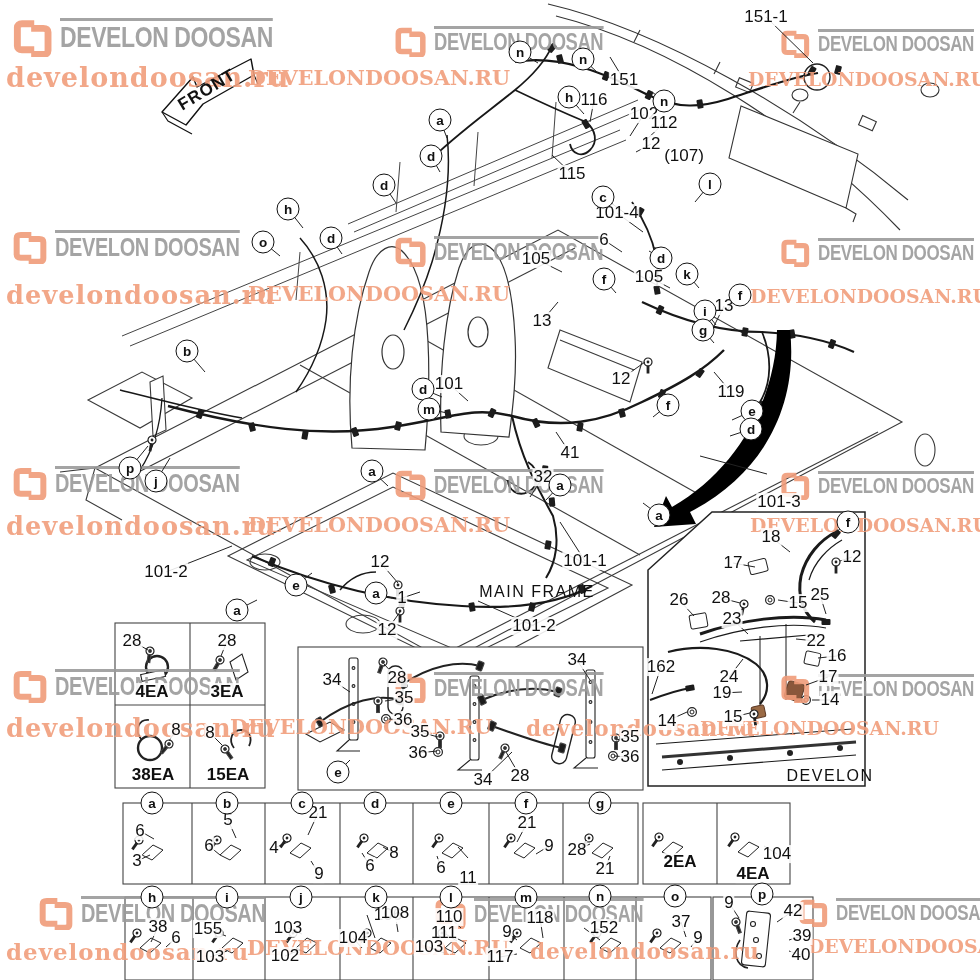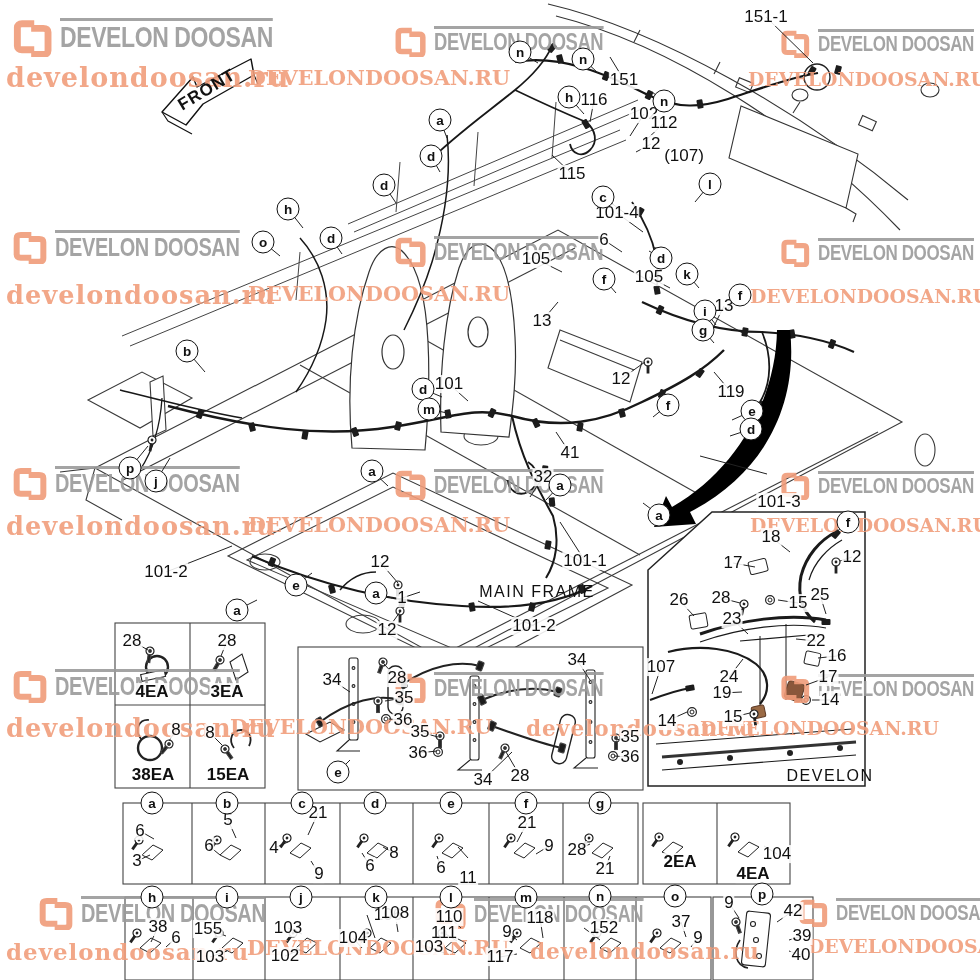--- a/index.html
+++ b/index.html
@@ -618,21 +618,21 @@
       <div class="co co-num" style="left: 771px; top: 537px;">18</div>
       <div class="co co-num" style="left: 733px; top: 563px;">17</div>
       <div class="co co-num" style="left: 852px; top: 557px;">12</div>
       <div class="co co-num" style="left: 679px; top: 600px;">26</div>
       <div class="co co-num" style="left: 721px; top: 598px;">28</div>
       <div class="co co-num" style="left: 798px; top: 603px;">15</div>
       <div class="co co-num" style="left: 820px; top: 595px;">25</div>
       <div class="co co-num" style="left: 732px; top: 619px;">23</div>
       <div class="co co-num" style="left: 816px; top: 641px;">22</div>
       <div class="co co-num" style="left: 837px; top: 656px;">16</div>
-      <div class="co co-num" style="left: 661px; top: 667px;">107</div>
+      <div class="co co-num" style="left: 661px; top: 667px;">162</div>
       <div class="co co-num" style="left: 729px; top: 677px;">24</div>
       <div class="co co-num" style="left: 722px; top: 693px;">19</div>
       <div class="co co-num" style="left: 828px; top: 677px;">17</div>
       <div class="co co-num" style="left: 830px; top: 700px;">14</div>
       <div class="co co-num" style="left: 733px; top: 717px;">15</div>
       <div class="co co-num" style="left: 667px; top: 721px;">14</div>
       <div class="co co-text" style="left: 830px; top: 776px;">DEVELON</div>
       <div class="co co-num" style="left: 132px; top: 641px;">28</div>
       <div class="co co-num co-bold" style="left: 152px; top: 692px;">4EA</div>
       <div class="co co-num" style="left: 227px; top: 641px;">28</div>

